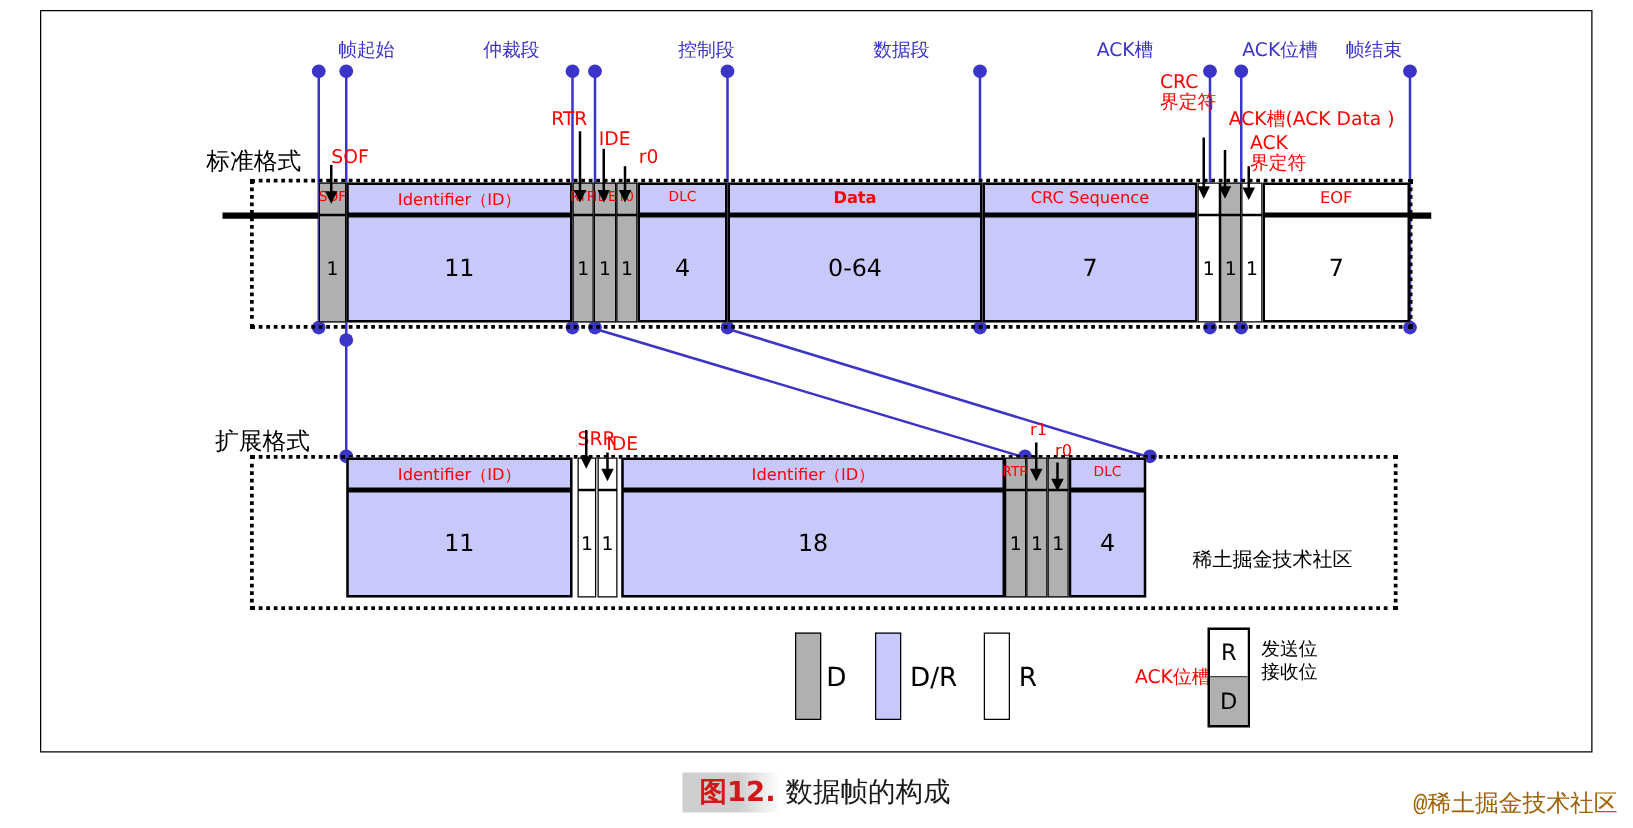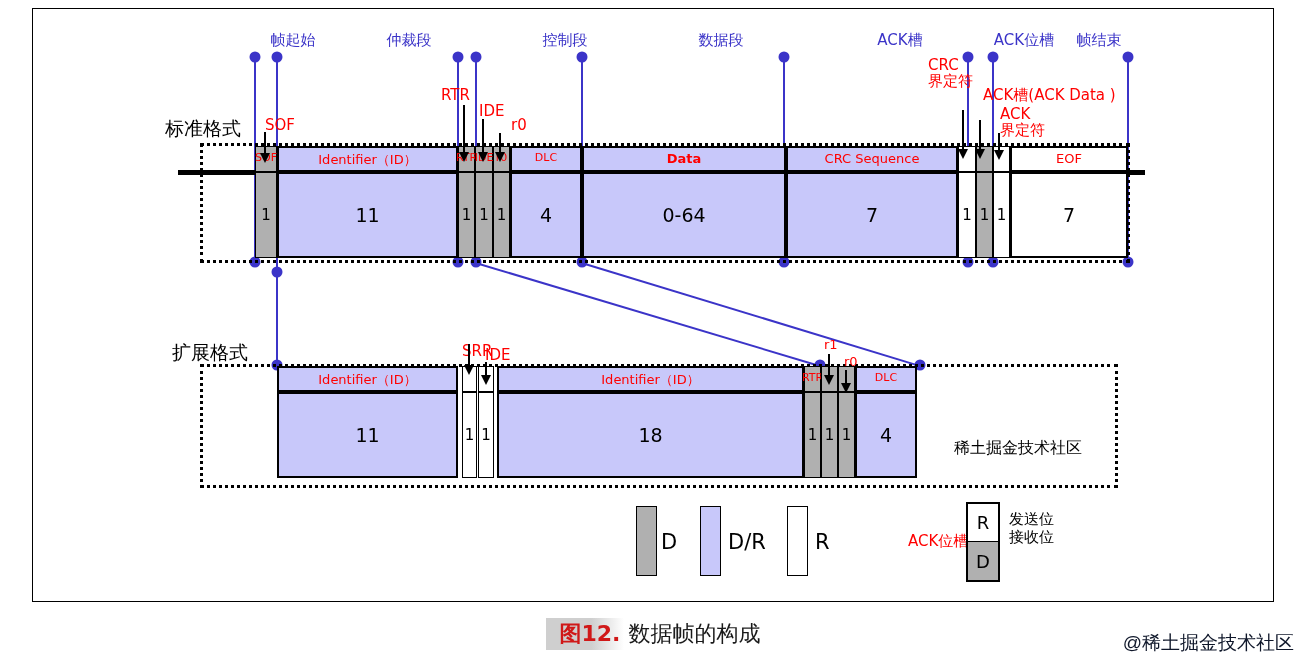--- a/index.html
+++ b/index.html
@@ -220,24 +220,24 @@
     display: inline-block;
     color: #1a1a1a;
     font-size: 22px;
     font-family: "DejaVu Sans", sans-serif;
     vertical-align: baseline;
   }
 
   #watermark {
     position: absolute;
     right: 12px; bottom: 6px;
-    color: #0f172a;
+    color: #a16207;
     font-size: 19px;
     white-space: nowrap;
-    font-family: Liberation Sans, sans-serif;
+    font-family: Liberation Mono, monospace;
   }
 </style>
 </head>
 <body>
 
 <div id="root">
   <div id="frame"></div>
 
   <div id="layer-guides" class="abs">
       <div class="vline" style="left: 254.2px; top: 57px; height: 205px;"></div>

